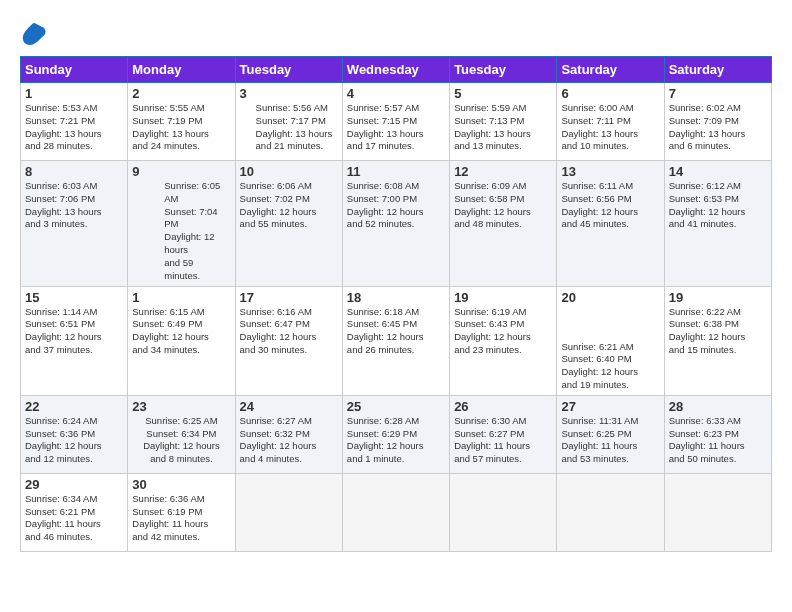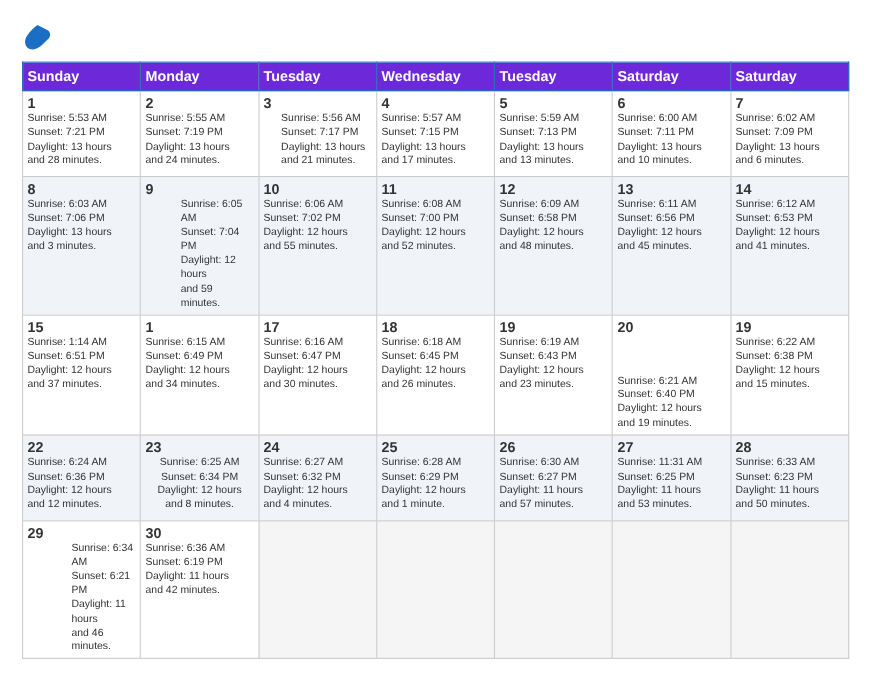--- a/index.html
+++ b/index.html
@@ -336,21 +336,21 @@
             <span class="day-number">28</span>
             <div class="day-info" style="white-space: pre-line;">Sunrise: 6:33 AM
 Sunset: 6:23 PM
 Daylight: 11 hours
 and 50 minutes.</div>
           </td>
         </tr>
         <tr>
           <td>
             <span class="day-number">29</span>
-            <div class="day-info" style="white-space: pre-line; margin-left: 40px;">Sunrise: 6:34 AM
+            <div class="day-info" style="white-space: pre-line;">Sunrise: 6:34 AM
 Sunset: 6:21 PM
 Daylight: 11 hours
 and 46 minutes.</div>
           </td>
           <td>
             <span class="day-number">30</span>
             <div class="day-info" style="white-space: pre-line;">Sunrise: 6:36 AM
 Sunset: 6:19 PM
 Daylight: 11 hours
 and 42 minutes.</div>

